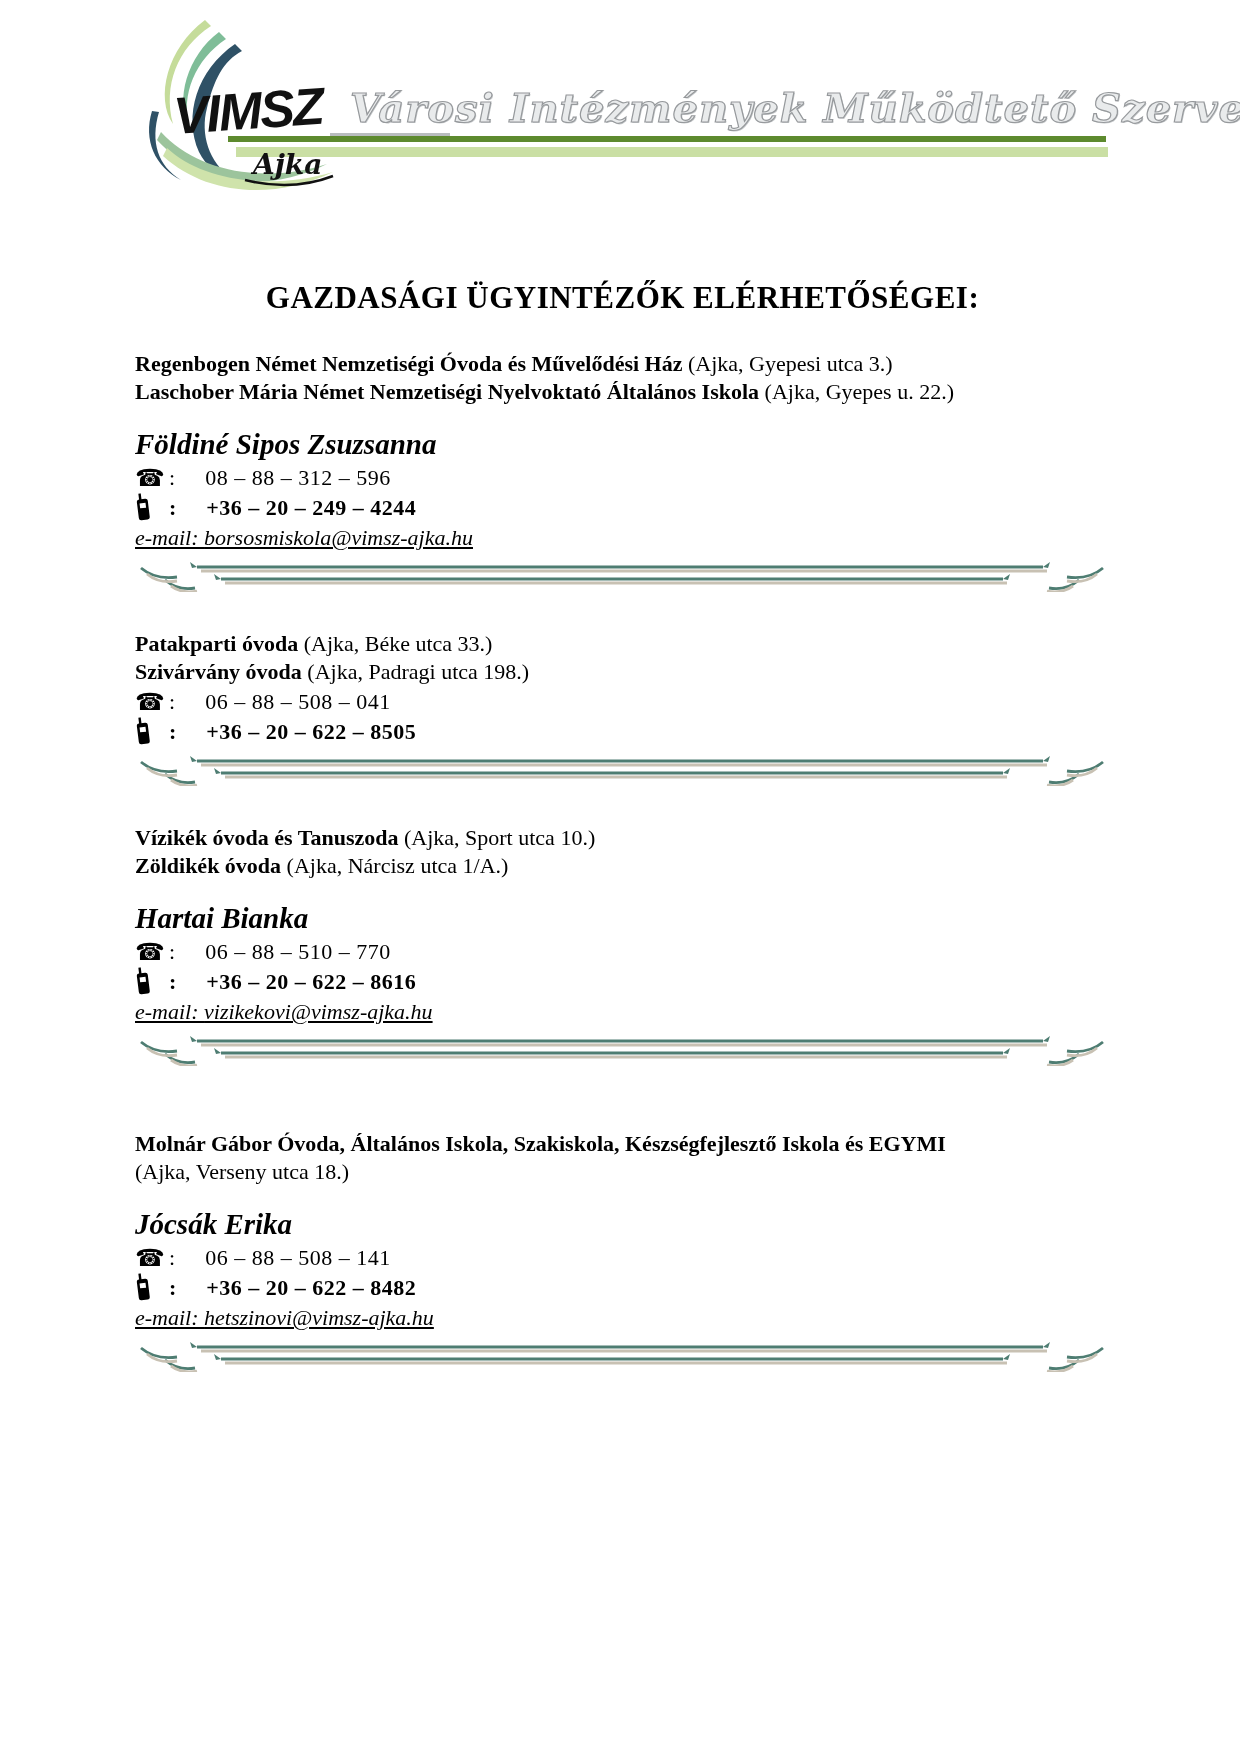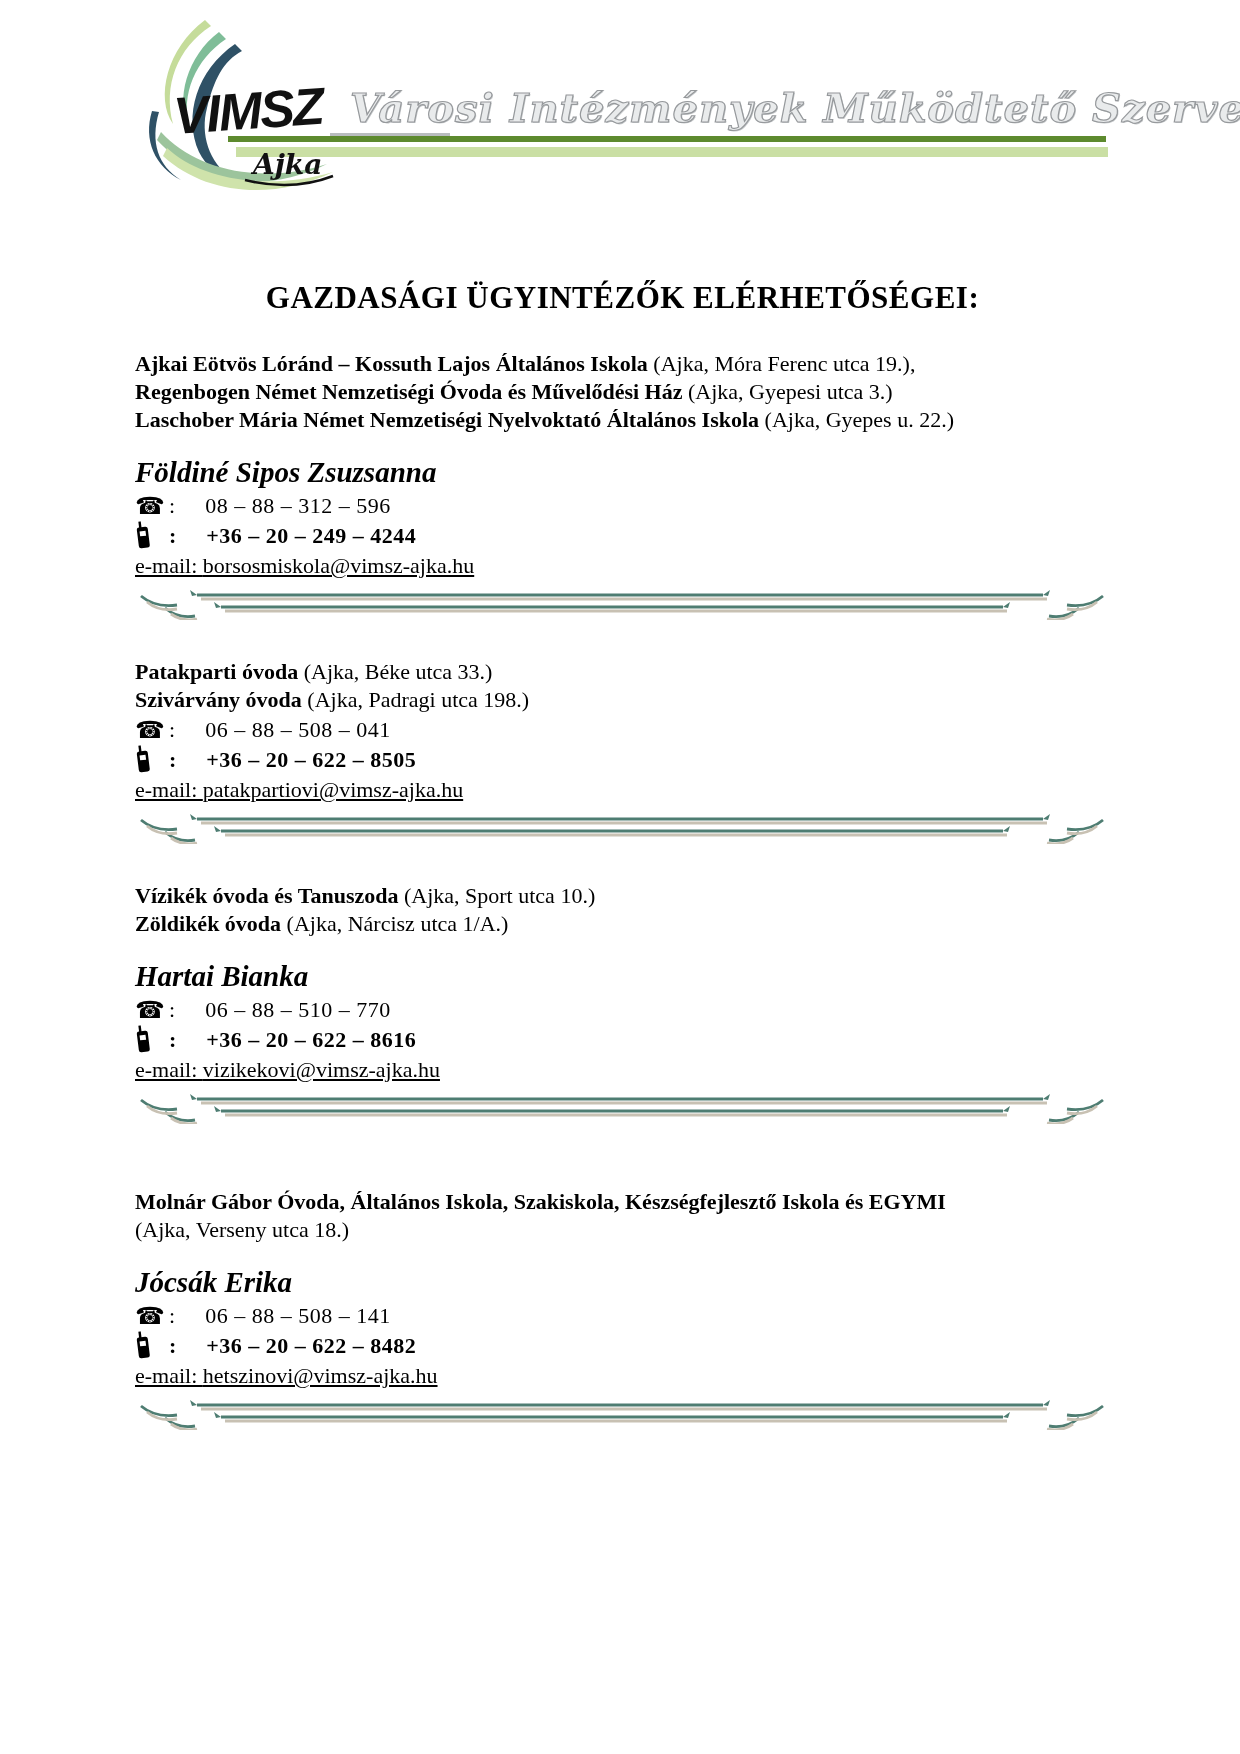--- a/index.html
+++ b/index.html
@@ -44,21 +44,21 @@
     font-size:29px;line-height:36px;
     color:#000000;
   }
   .phone-row{display:flex;align-items:center;font-size:22px;line-height:27px;margin-top:2px;}
   .icon-cell{display:inline-flex;align-items:center;width:34px;}
   .phone-glyph{font-family:"DejaVu Sans", sans-serif;font-size:24px;line-height:24px;}
   .row-colon{font-size:22px;}
   .num{margin-left:30px;letter-spacing:.5px;}
   .mobile-row .row-colon,.mobile-row .num{font-weight:bold;}
   .email-row{font-size:22px;line-height:27px;margin-top:3px;}
-  .email-link{color:#000;text-decoration:underline;}
+  .email-link{color:#000;text-decoration:underline;font-style:italic;}
   .divider{margin-top:9px;height:32px;}
 </style>
 </head>
 <body>
 
 <div class="page">
 
   <div class="header">
     <div class="bar-dark"></div>
     <div class="bar-light"></div>
@@ -79,23 +79,20 @@
       <path d="M140 166 C 172 174 202 172 228 162" stroke="#111" stroke-width="2.5" fill="none"></path>
     </svg>
   </div>
 
   <div class="content">
 
     <div class="doc-title">GAZDASÁGI ÜGYINTÉZŐK ELÉRHETŐSÉGEI:</div>
 
     <div class="section s1">
       <div class="school-line">
-        <span class="school-name">Ajkai Eötvös Lóránd – Kossuth Lajos Általános Iskola</span><span class="school-address"> (Ajka, Móra Ferenc utca 19.),</span>
-      </div>
-      <div class="school-line">
         <span class="school-name">Regenbogen Német Nemzetiségi Óvoda és Művelődési Ház</span><span class="school-address"> (Ajka, Gyepesi utca 3.)</span>
       </div>
       <div class="school-line">
         <span class="school-name">Laschober Mária Német Nemzetiségi Nyelvoktató Általános Iskola</span><span class="school-address"> (Ajka, Gyepes u. 22.)</span>
       </div>
       <div class="contact-name">Földiné Sipos Zsuzsanna</div>
       <div class="phone-row">
         <span class="icon-cell">
             <span class="phone-glyph">☎</span>
           </span>
@@ -157,23 +154,20 @@
         <span class="icon-cell">
           <svg width="16" height="28" viewBox="0 0 16 28" style="transform:rotate(-7deg);">
             <rect x="5" y="0" width="2.4" height="8" fill="#000"></rect>
             <rect x="2.5" y="6" width="11" height="21" rx="2.5" fill="#000"></rect>
             <rect x="5" y="10" width="6" height="5" fill="#fff"></rect>
           </svg>
         </span>
           <span class="row-colon">:</span>
         <span class="num">+36 – 20 – 622 – 8505</span>
       </div>
-      <div class="email-row">
-        <a class="email-link" href="#"><span>e-mail: </span><span>patakpartiovi@vimsz-ajka.hu</span></a>
-      </div>
       <div class="divider">
         <svg width="975" height="32" viewBox="0 0 975 32">
           <g stroke="#4e7d72" stroke-width="2.8" fill="none">
             <path d="M62 7 H 908"></path>
               <path d="M86 19 H 868"></path>
             <path d="M6 8 q 14 12 36 9"></path>
               <path d="M30 20 q 13 11 30 8"></path>
             <path d="M968 8 q -14 12 -36 9"></path>
               <path d="M944 20 q -13 11 -30 8"></path>
           </g>

